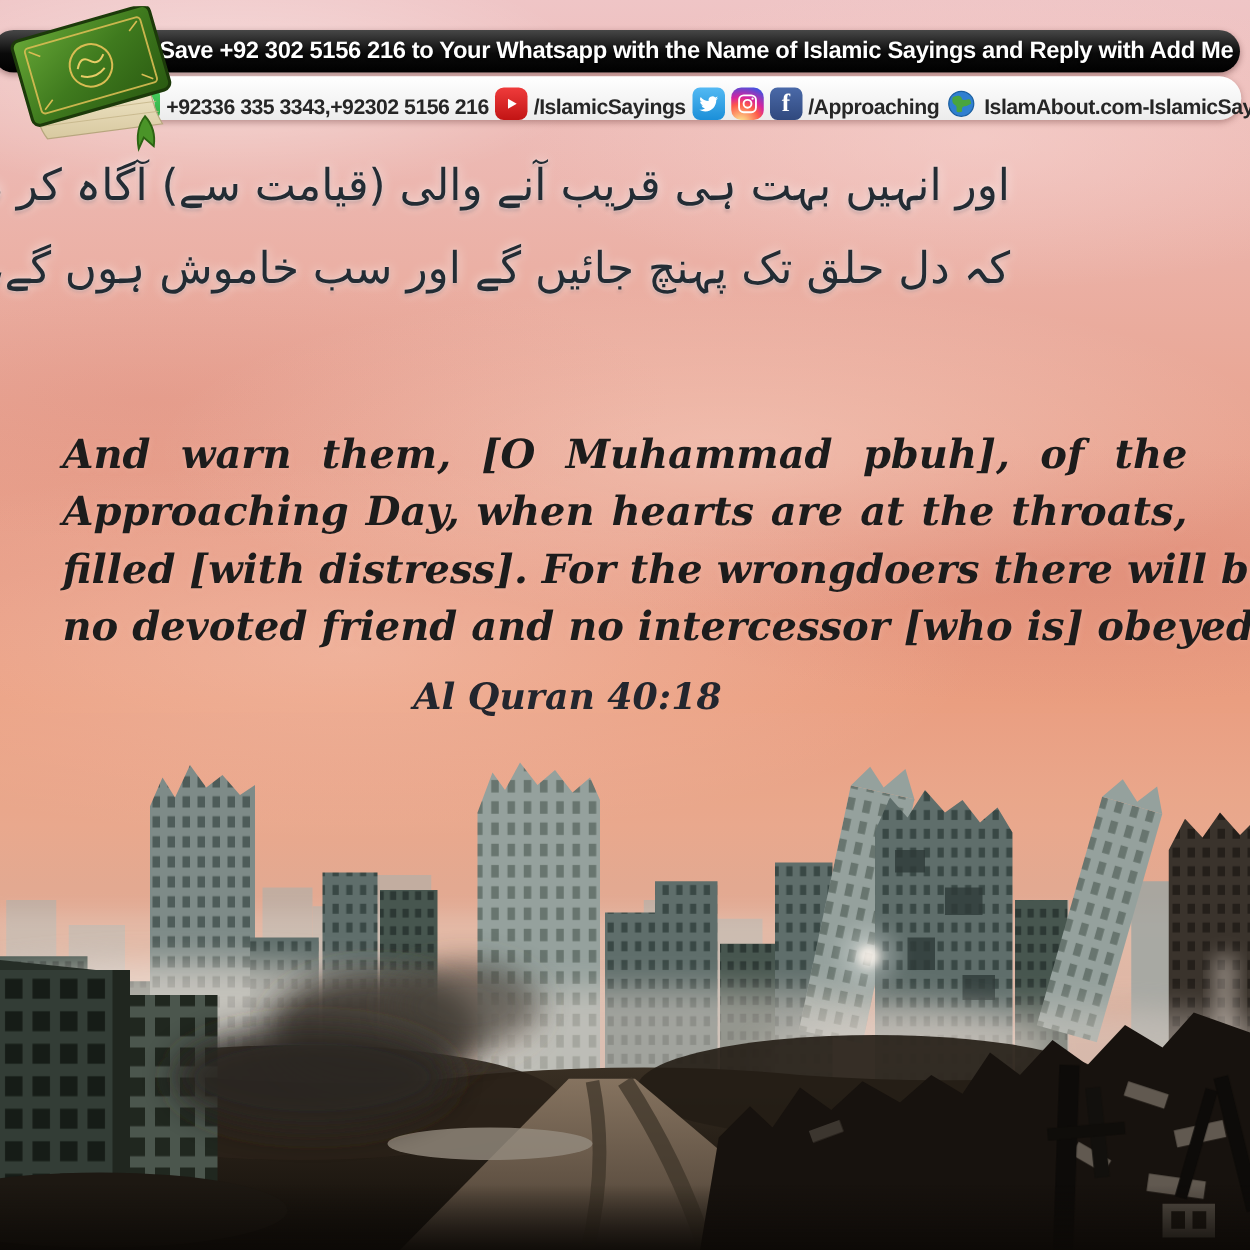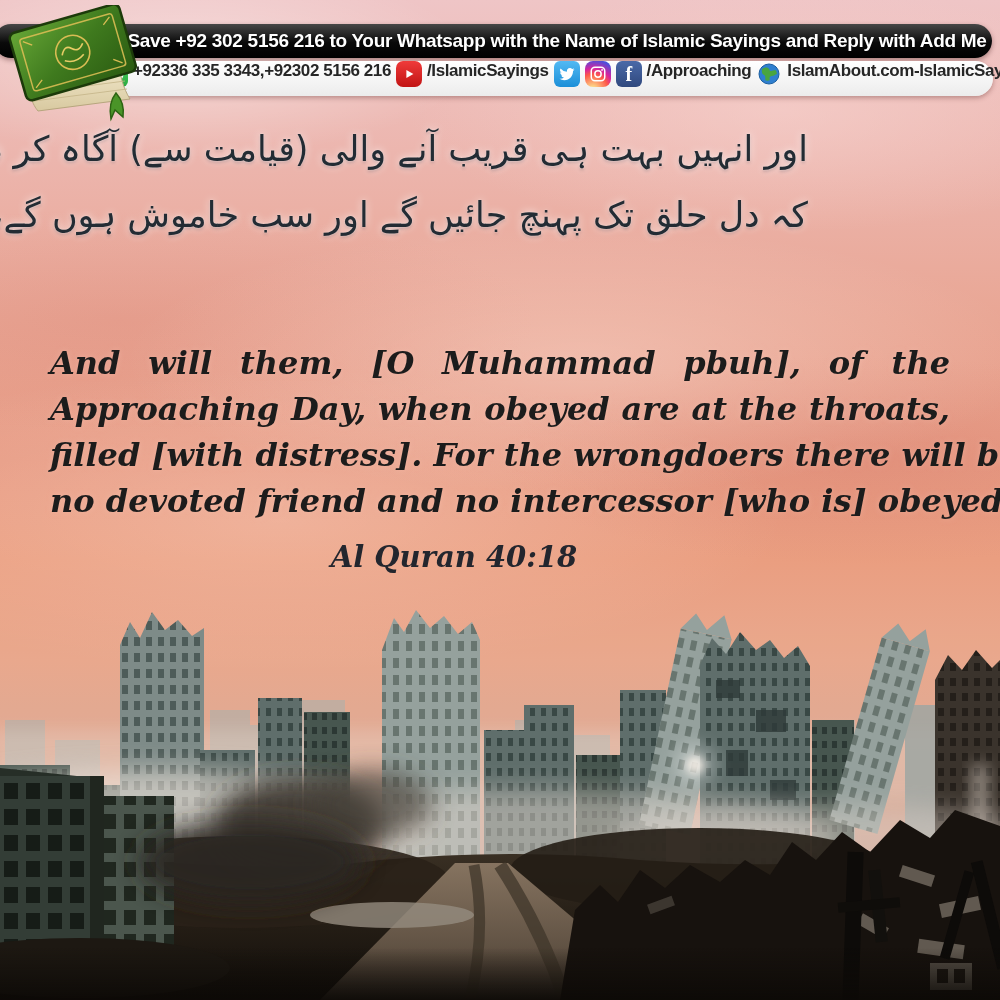--- a/index.html
+++ b/index.html
@@ -20,21 +20,21 @@
   
   .bar-black{position:absolute;left:-6px;top:24px;width:998px;height:34px;border-radius:18px;
     background:linear-gradient(180deg,#474747 0%,#0a0a0a 55%,#000 100%);
     display:flex;align-items:center;justify-content:center;padding-left:128px;box-sizing:border-box;
     box-shadow:0 2px 5px rgba(60,20,20,.4);}
   .bar-black .t{color:#fff;font-weight:bold;font-size:19px;letter-spacing:-.3px;white-space:nowrap;
     text-shadow:0 1px 2px rgba(0,0,0,.8);}
   .bar-white{position:absolute;left:95px;top:61px;width:898px;height:35px;border-radius:18px;
     background:linear-gradient(180deg,#ffffff,#ececec);
     box-shadow:0 2px 5px rgba(80,30,30,.35);
-    display:flex;align-items:flex-start;gap:5px;padding:0 10px 0 7px;box-sizing:border-box;
+    display:flex;align-items:flex-end;gap:5px;padding:0 10px 0 7px;box-sizing:border-box;
     color:#262626;font-weight:bold;font-size:17px;letter-spacing:-.4px;white-space:nowrap;}
   .chip{width:26px;height:26px;border-radius:6px;flex:0 0 auto;display:flex;align-items:center;justify-content:center;}
   .chip svg{display:block;}
   .chip-wa{background:linear-gradient(180deg,#4cd263,#2aa93f);}
   .chip-yt{background:linear-gradient(180deg,#ef3b3b,#c21414);border-radius:7px;}
   .chip-tw{background:linear-gradient(180deg,#53b9f3,#1b8fd8);}
   .chip-ig{background:radial-gradient(circle at 30% 110%, #fdf497 0%, #fd5949 45%, #d6249f 62%, #285AEB 95%);border-radius:8px;}
   .chip-fb{background:linear-gradient(180deg,#4a69a8,#30497e);color:#fff;font-weight:bold;
     font-size:20px;font-family:"Liberation Serif",serif;}
   .chip-globe{background:transparent;}
@@ -284,21 +284,21 @@
     </g>
     <path d="M116,88 q9,10 7,24 l-8,-7 l-4,9 q-3,-16 5,-26 z" fill="#4a9428" stroke="#2c6312" stroke-width="1.5"></path>
   </svg>
 
   <div class="urdu">
     <div class="ln">اور انہیں بہت ہی قریب آنے والی (قیامت سے) آگاہ کر دیجئے، جب</div>
     <div class="ln">کہ دل حلق تک پہنچ جائیں گے اور سب خاموش ہوں گے، دیجئے کا</div>
   </div>
 
   <div class="english">
-    <div class="ln just">And will them, [O Muhammad pbuh], of the</div>
-    <div class="ln just">Approaching Day, when obeyed are at the throats,</div>
+    <div class="ln just">And warn them, [O Muhammad pbuh], of the</div>
+    <div class="ln just">Approaching Day, when hearts are at the throats,</div>
     <div class="ln just">filled [with distress]. For the wrongdoers there will be</div>
     <div class="ln cent">no devoted friend and no intercessor [who is] obeyed.</div>
   </div>
 
   <div class="reference">Al Quran 40:18</div>
 
 </div>
 
 </body></html>

